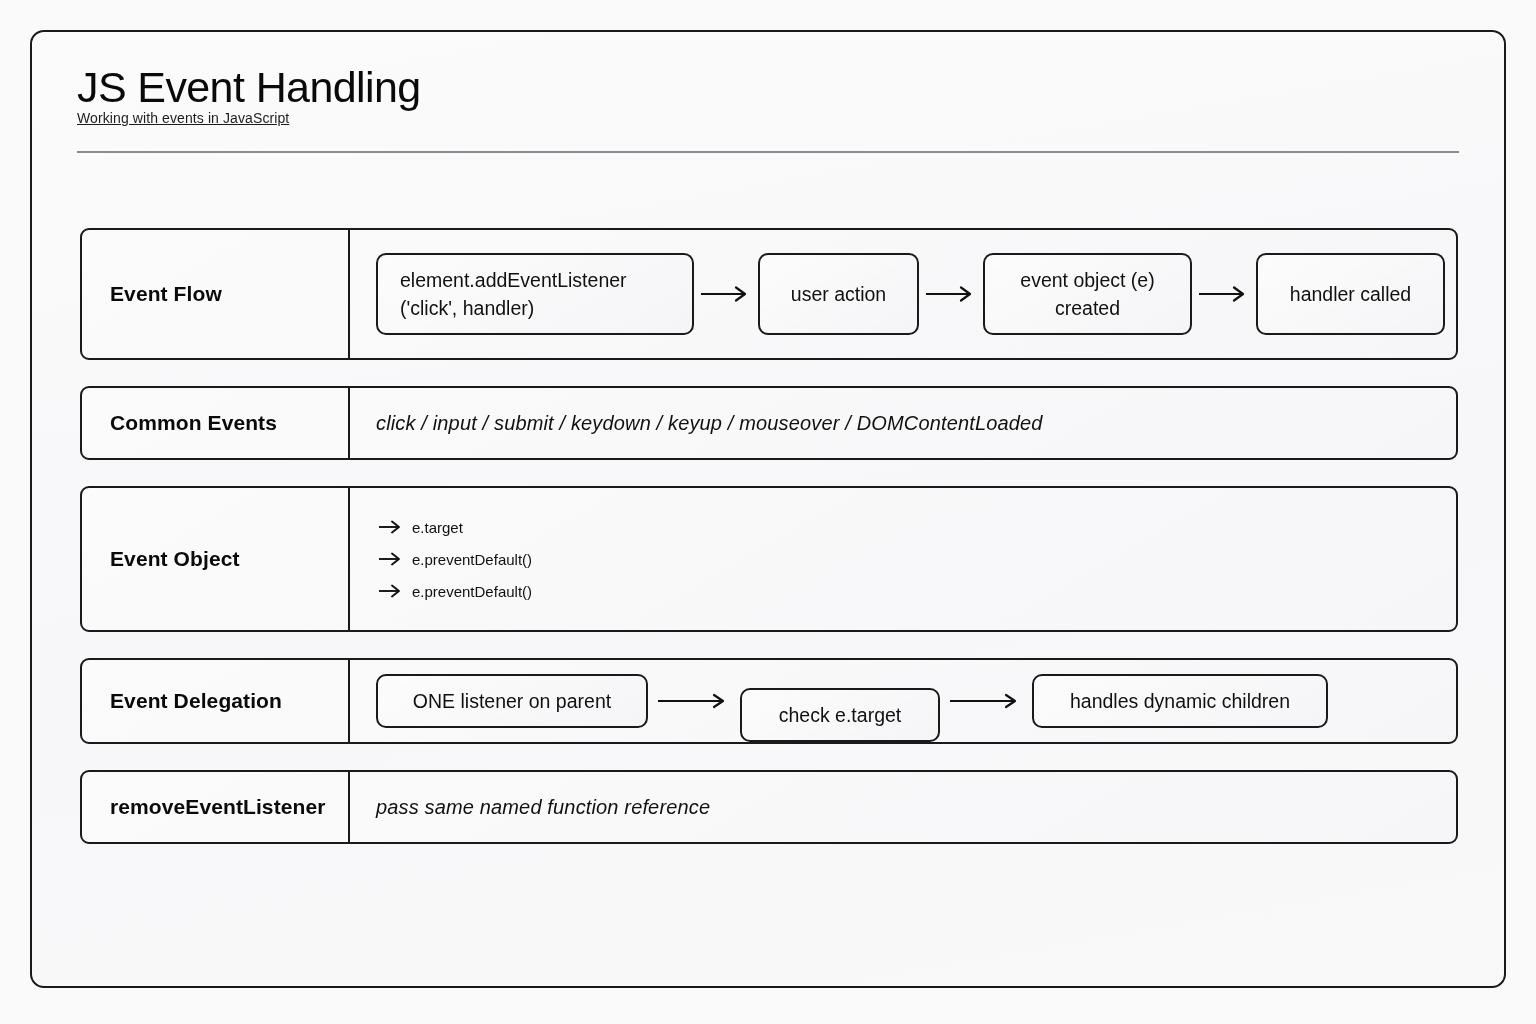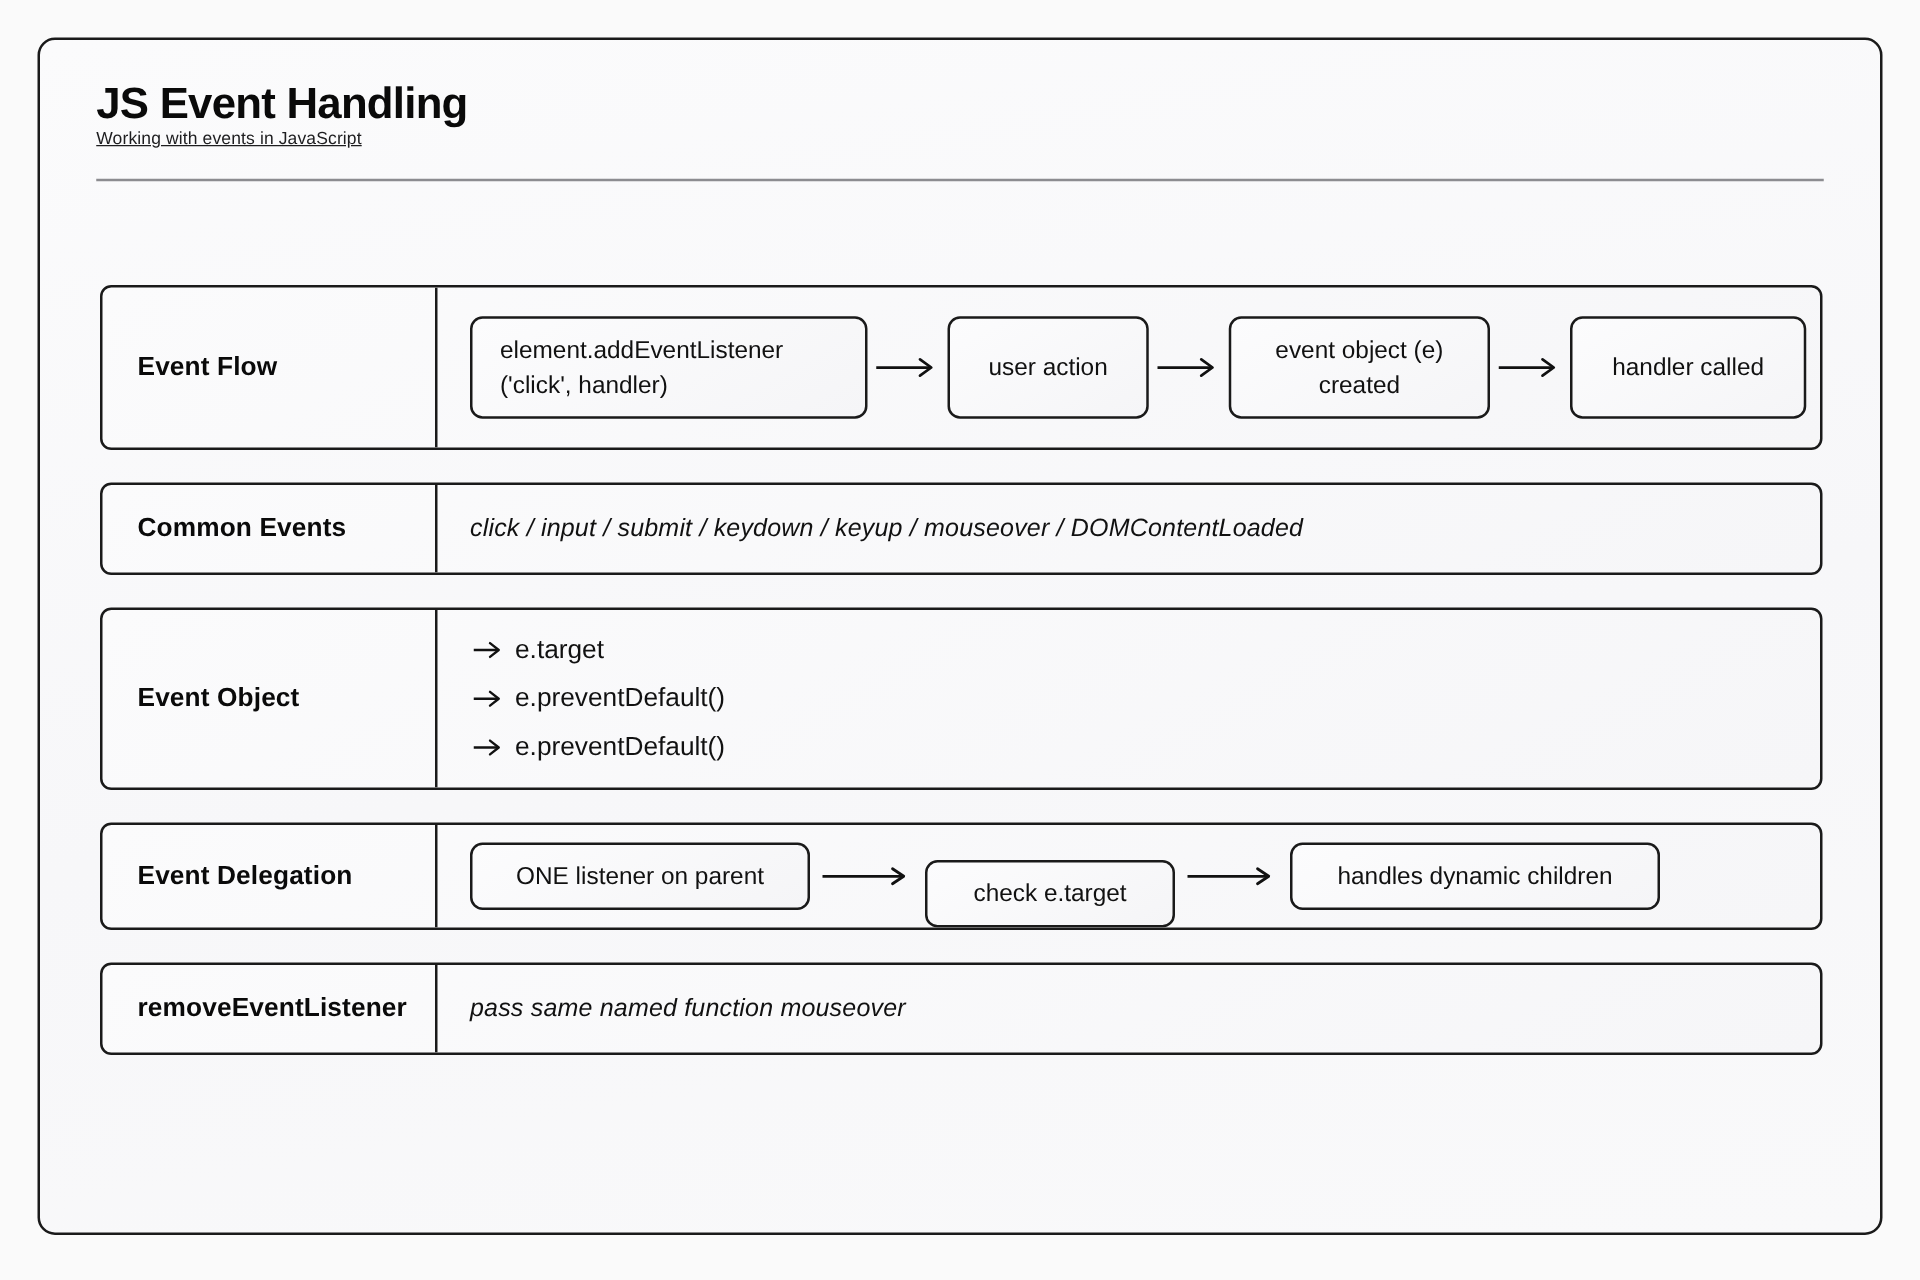--- a/index.html
+++ b/index.html
@@ -28,22 +28,22 @@
   }
 
   .header {
     position: absolute;
     left: 45px;
     top: 33px;
     right: 45px;
   }
 
   .page-title {
-    font-size: 35px;
-    font-weight: bold;
+    font-size: 43px;
+    font-weight: normal;
     letter-spacing: -0.6px;
     color: #0a0a0a;
     line-height: 1.05;
     margin: 0;
   }
 
   .page-subtitle {
     font-size: 14px;
     color: #1d1d1f;
     letter-spacing: 0.1px;
@@ -159,21 +159,21 @@
   .bullets {
     display: flex;
     flex-direction: column;
     justify-content: center;
     gap: 15px;
     padding-left: 2px;
   }
   .bullet {
     display: flex;
     align-items: center;
-    font-size: 21px;
+    font-size: 15px;
     color: #111;
   }
   .bullet-arrow {
     flex: 0 0 auto;
     width: 34px;
     display: flex;
     align-items: center;
     color: #111;
   }
   .bullet-arrow svg { display: block; }
@@ -327,18 +327,18 @@
             <span>handles dynamic children</span>
           </div>
 
         </div>
       </div>
     </div>
 
     <div class="row row-remove">
       <div class="row-label">removeEventListener</div>
       <div class="row-body">
-        <span class="body-text">pass same named function mouseover</span>
+        <span class="body-text">pass same named function reference</span>
       </div>
     </div>
 
   </div>
 </div>
 
 </body></html>

